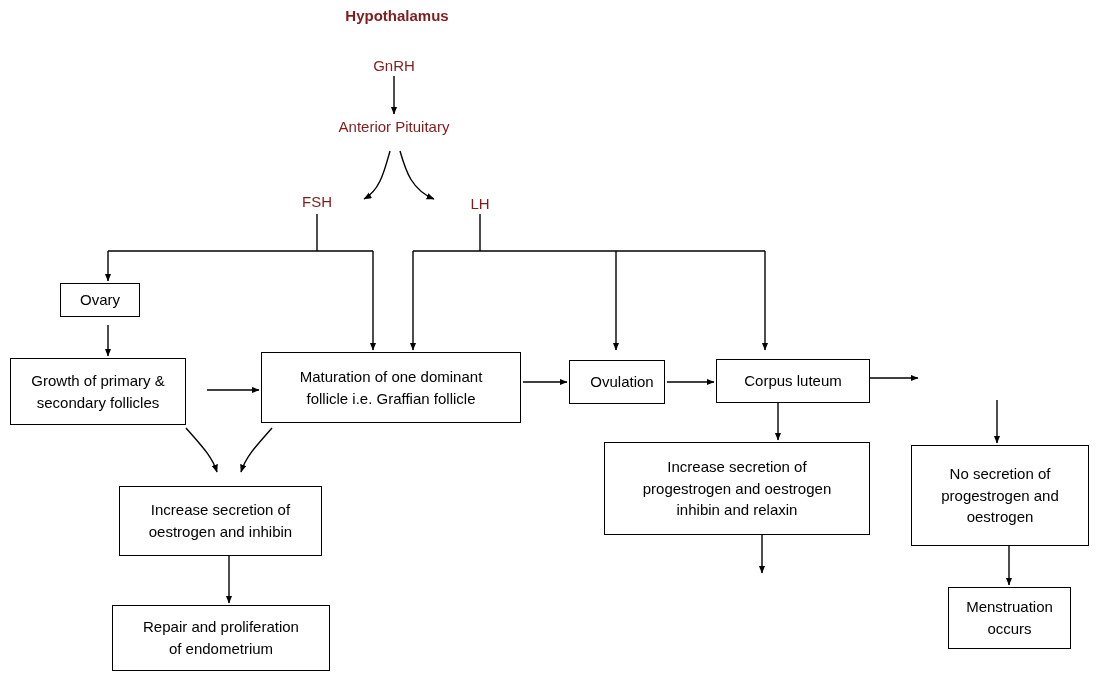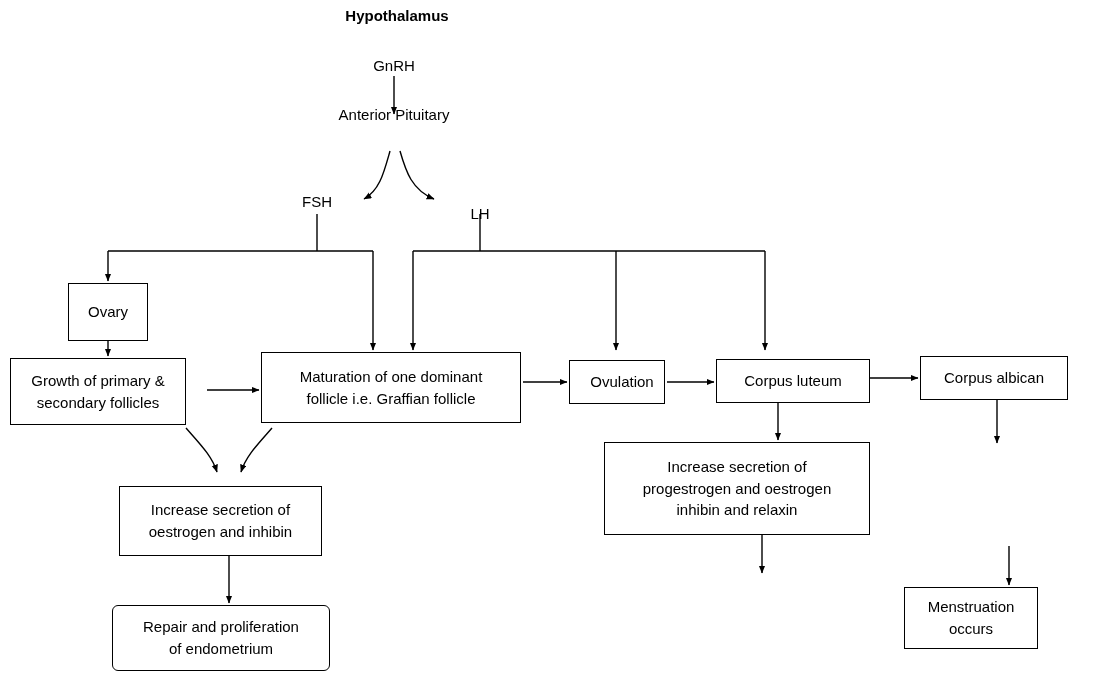--- a/index.html
+++ b/index.html
@@ -25,21 +25,21 @@
     justify-content: center;
     text-align: center;
     font-size: 15px;
     line-height: 1.45;
     color: #000000;
     padding: 2px 6px;
     white-space: pre-line;
   }
   .plain {
     position: absolute;
-    color: #000000;
+    color: #7f1d1d;
     font-size: 15px;
     text-align: left;
     white-space: pre;
     display: flex;
     align-items: center;
     justify-content: center;
   }
   .plain.title {
     font-weight: bold;
     font-size: 15px;
@@ -109,48 +109,50 @@
 
     <line x1="997" y1="400" x2="997" y2="443" stroke="#000000" stroke-width="1.4" marker-end="url(#arrow)"></line>
 
     <line x1="1009" y1="546" x2="1009" y2="585" stroke="#000000" stroke-width="1.4" marker-end="url(#arrow)"></line>
   </svg>
 
   <div class="plain title" style="left:317px; top:4px; width:160px; height:22px;">Hypothalamus</div>
 
   <div class="plain" style="left:344px; top:54px; width:100px; height:22px;">GnRH</div>
 
-  <div class="plain" style="left:304px; top:103px; width:180px; height:22px;">Anterior Pituitary</div>
+  <div class="plain" style="left:304px; top:115px; width:180px; height:22px;">Anterior Pituitary</div>
 
   <div class="plain" style="left:287px; top:190px; width:60px; height:22px;">FSH</div>
 
-  <div class="plain" style="left:450px; top:202px; width:60px; height:22px;">LH</div>
+  <div class="plain" style="left:450px; top:192px; width:60px; height:22px;">LH</div>
 
-  <div class="node" style="left:68px; top:283px; width:80px; height:58px;">Ovary</div>
+  <div class="node" style="left:60px; top:283px; width:80px; height:34px;">Ovary</div>
 
   <div class="node" style="left:10px; top:358px; width:176px; height:67px;">Growth of primary &amp;
 secondary follicles</div>
 
   <div class="node" style="left:261px; top:352px; width:260px; height:71px;">Maturation of one dominant
 follicle i.e. Graffian follicle</div>
 
   <div class="node" style="left:569px; top:360px; width:96px; height:44px;padding-left:16px;">Ovulation</div>
 
   <div class="node" style="left:716px; top:359px; width:154px; height:44px;">Corpus luteum</div>
 
-  <div class="node" style="left:920px; top:356px; width:148px; height:44px;">Corpus albican</div>
 
   <div class="node" style="left:119px; top:486px; width:203px; height:70px;">Increase secretion of
 oestrogen and inhibin</div>
 
-  <div class="node" style="left:112px; top:605px; width:218px; height:66px;border-radius:6px;">Repair and proliferation
+  <div class="node" style="left:112px; top:605px; width:218px; height:66px;">Repair and proliferation
 of endometrium</div>
 
   <div class="node" style="left:604px; top:442px; width:266px; height:93px;">Increase secretion of
 progestrogen and oestrogen
 inhibin and relaxin</div>
 
 
+  <div class="node" style="left:911px; top:445px; width:178px; height:101px;">No secretion of
+progestrogen and
+oestrogen</div>
 
-  <div class="node" style="left:904px; top:587px; width:134px; height:62px;">Menstruation
+  <div class="node" style="left:948px; top:587px; width:123px; height:62px;">Menstruation
 occurs</div>
 
 </div>
 
 </body></html>

